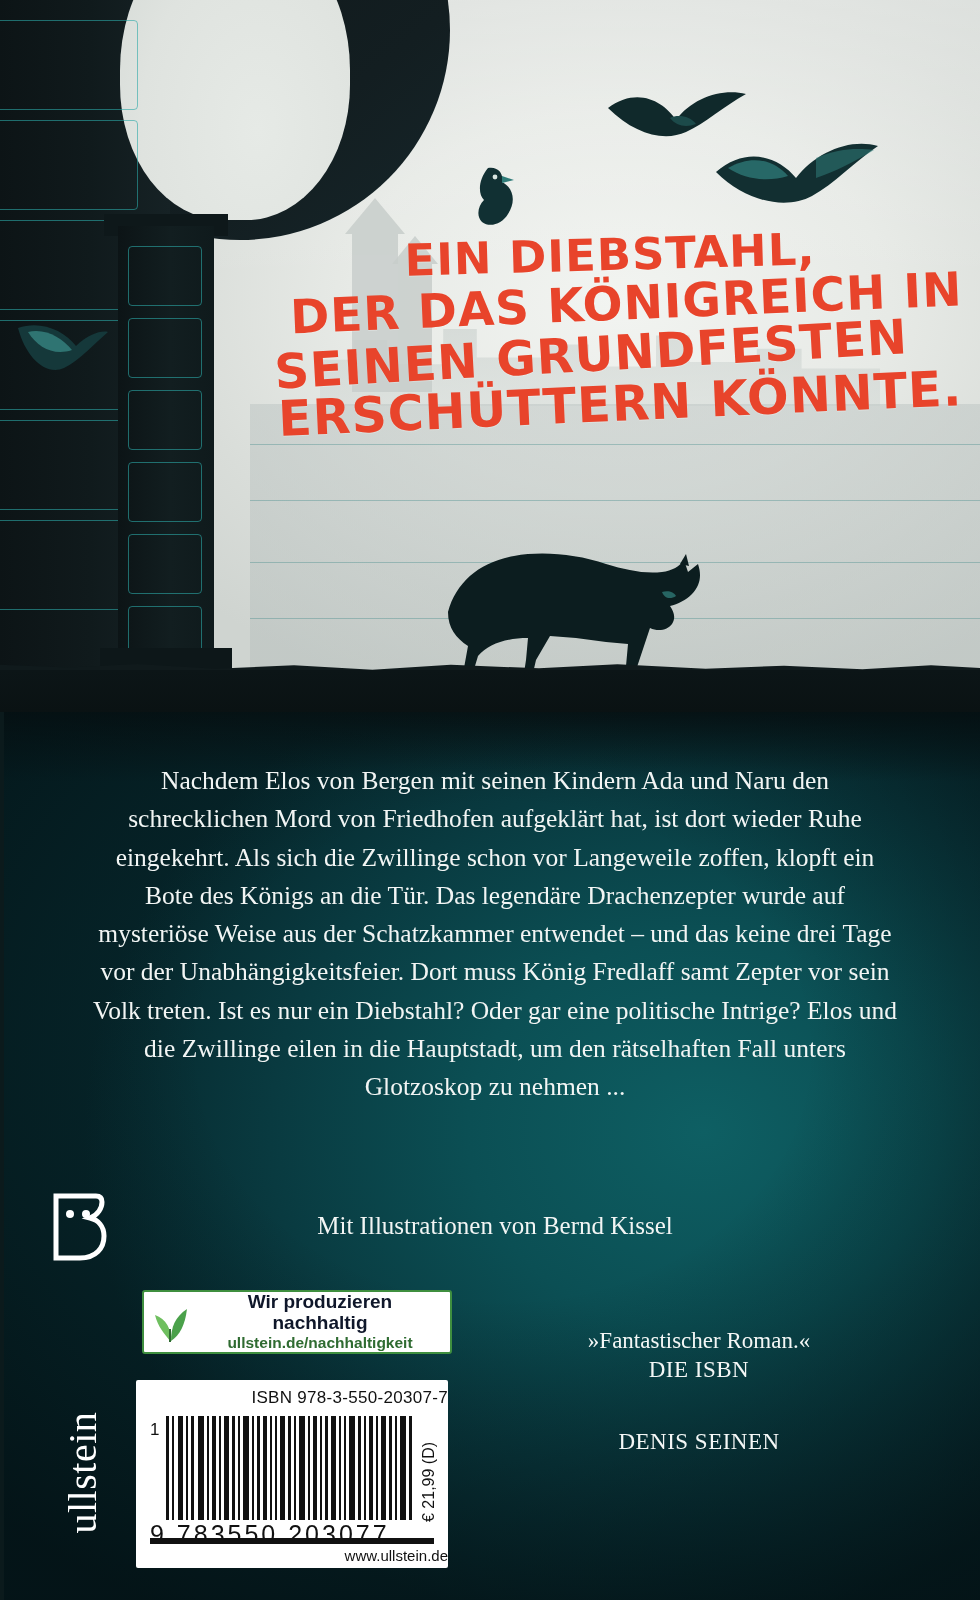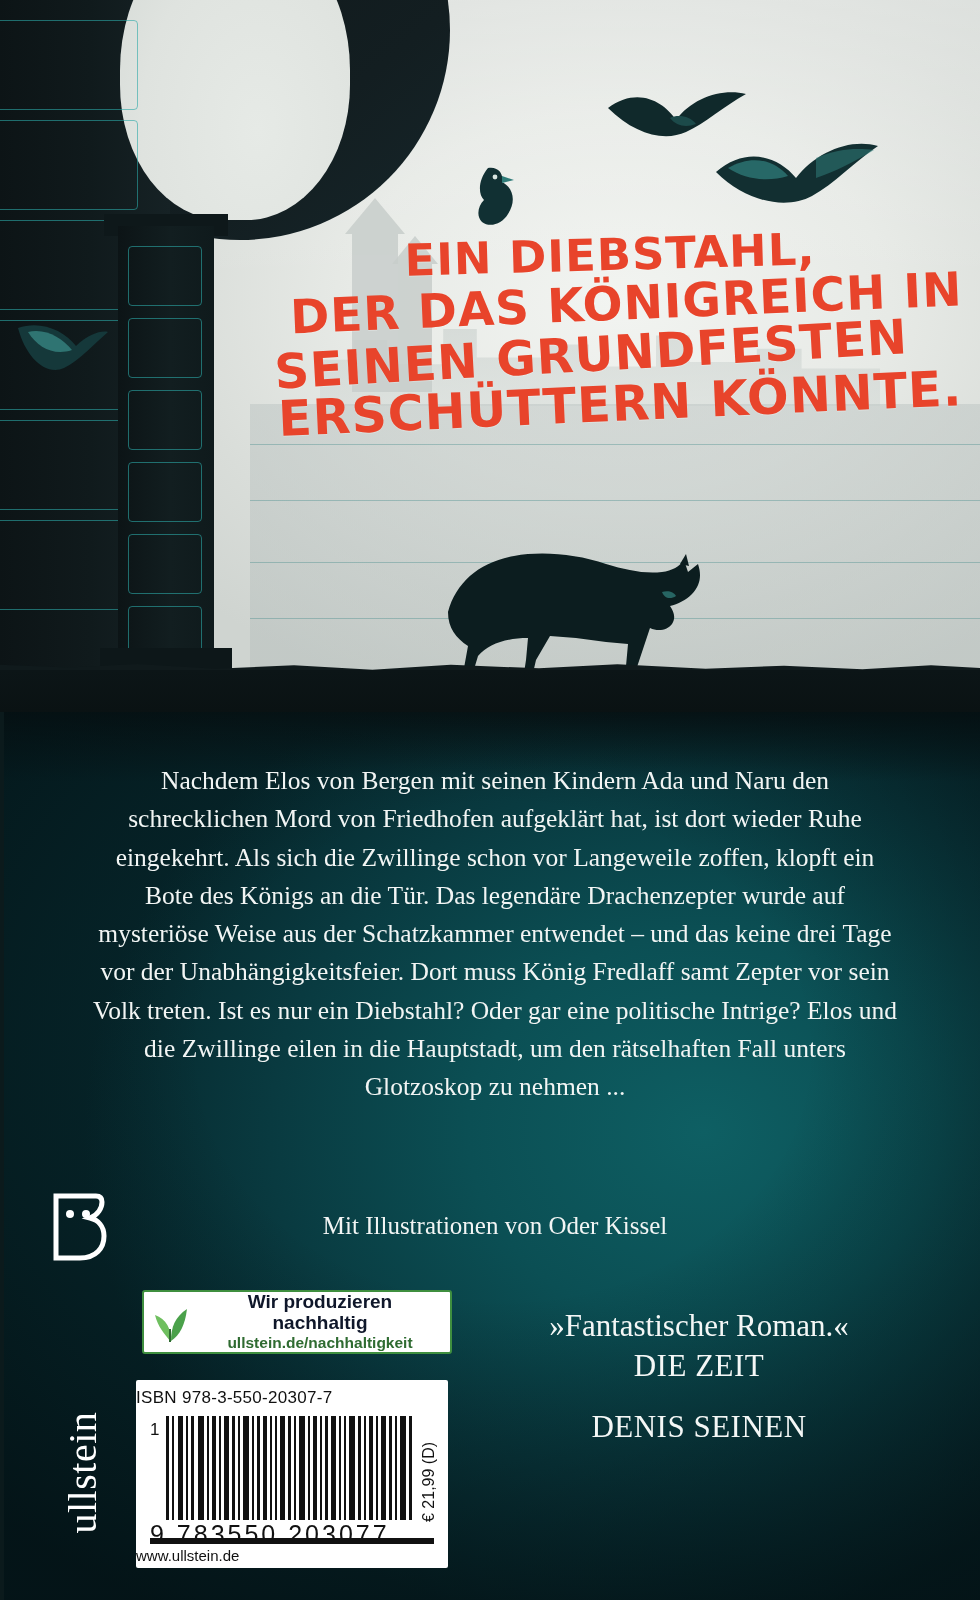--- a/index.html
+++ b/index.html
@@ -185,21 +185,21 @@
 
   
   .quotes {
     position: absolute;
     left: 480px; top: 572px; width: 430px;
     text-align: center;
     color: #f4f7f6;
     font-family: "Liberation Serif", serif;
   }
   .quotes .intro { font-size: 24px; line-height: 1.30; }
-  .quotes .q { margin-top: 22px; font-size: 31px; line-height: 1.28; text-align: center; }
+  .quotes .q { margin-top: 42px; font-size: 23px; line-height: 1.28; text-align: center; }
   .quotes .src { letter-spacing: 0.5px; }
 
   
   .pub {
     position: absolute;
     left: 40px; top: 478px;
     width: 70px; height: 390px;
     color: #ffffff;
   }
   .pub-word {
@@ -242,21 +242,21 @@
   
   .barcode-box {
     position: absolute;
     left: 132px; top: 668px;
     width: 312px; height: 188px;
     background: #ffffff;
     border-radius: 2px;
   }
   .isbn-text {
     position: absolute; left: 0; top: 8px; width: 312px;
-    text-align: left;
+    text-align: right;
     font-family: "Liberation Sans", sans-serif;
     font-size: 17px; color: #111;
     letter-spacing: 0.3px;
   }
   .bc-lead {
     position: absolute; left: 14px; top: 40px;
     font-family: "Liberation Sans", sans-serif; font-size: 17px; color: #111;
   }
   .bc-price {
     position: absolute; right: 6px; top: 42px;
@@ -270,21 +270,21 @@
     position: absolute; left: 30px; top: 36px; width: 246px; height: 104px;
   }
   .bars i { position: absolute; top: 0; background: #111; height: 100%; }
   .bc-digits {
     position: absolute; left: 14px; top: 140px; width: 284px;
     font-family: "Liberation Sans", sans-serif; font-size: 25px; color: #111;
     letter-spacing: 3px;
   }
   .bc-url {
     position: absolute; left: 0; bottom: 4px; width: 312px;
-    text-align: left;
+    text-align: right;
     font-family: "Liberation Sans", sans-serif; font-size: 15px; color: #111;
   }
   .bc-blackbar {
     position: absolute; left: 14px; bottom: 24px; width: 284px; height: 6px;
     background: #111;
   }
 </style>
 </head>
 <body>
 
@@ -373,26 +373,26 @@
     <div class="ground-edge"></div>
     <div class="ground"></div>
   </div>
 
   <div class="lower">
     <div class="lower-top-fade"></div>
     <div class="lower-vignette"></div>
 
     <p class="blurb">Nachdem Elos von Bergen mit seinen Kindern Ada und Naru den schrecklichen Mord von Friedhofen aufgeklärt hat, ist dort wieder Ruhe eingekehrt. Als sich die Zwillinge schon vor Langeweile zoffen, klopft ein Bote des Königs an die Tür. Das legendäre Drachenzepter wurde auf mysteriöse Weise aus der Schatzkammer entwendet – und das keine drei Tage vor der Unabhängigkeitsfeier. Dort muss König Fredlaff samt Zepter vor sein Volk treten. Ist es nur ein Diebstahl? Oder gar eine politische Intrige? Elos und die Zwillinge eilen in die Hauptstadt, um den rätselhaften Fall unters Glotzoskop zu nehmen ...</p>
 
-    <p class="illus-credit">Mit Illustrationen von Oder Kissel</p>
+    <p class="illus-credit">Mit Illustrationen von Bernd Kissel</p>
 
     <div class="quotes">
       <div class="q">
         <div>»Fantastischer Roman.«</div>
-        <div class="src">DIE ZEIT</div>
+        <div class="src">DIE ISBN</div>
       </div>
       <div class="q">
         <div class="src">DENIS  SEINEN</div>
       </div>
     </div>
 
     <div class="pub">
       <div class="owl">
         <svg width="58" height="74" viewBox="0 0 58 74">
           <path d="M6 6 L6 68 L30 68 C46 68 54 58 54 46 C54 36 48 30 40 28 C48 25 52 18 52 12 C52 8 50 6 46 6 Z" fill="none" stroke="#ffffff" stroke-width="5"></path>

